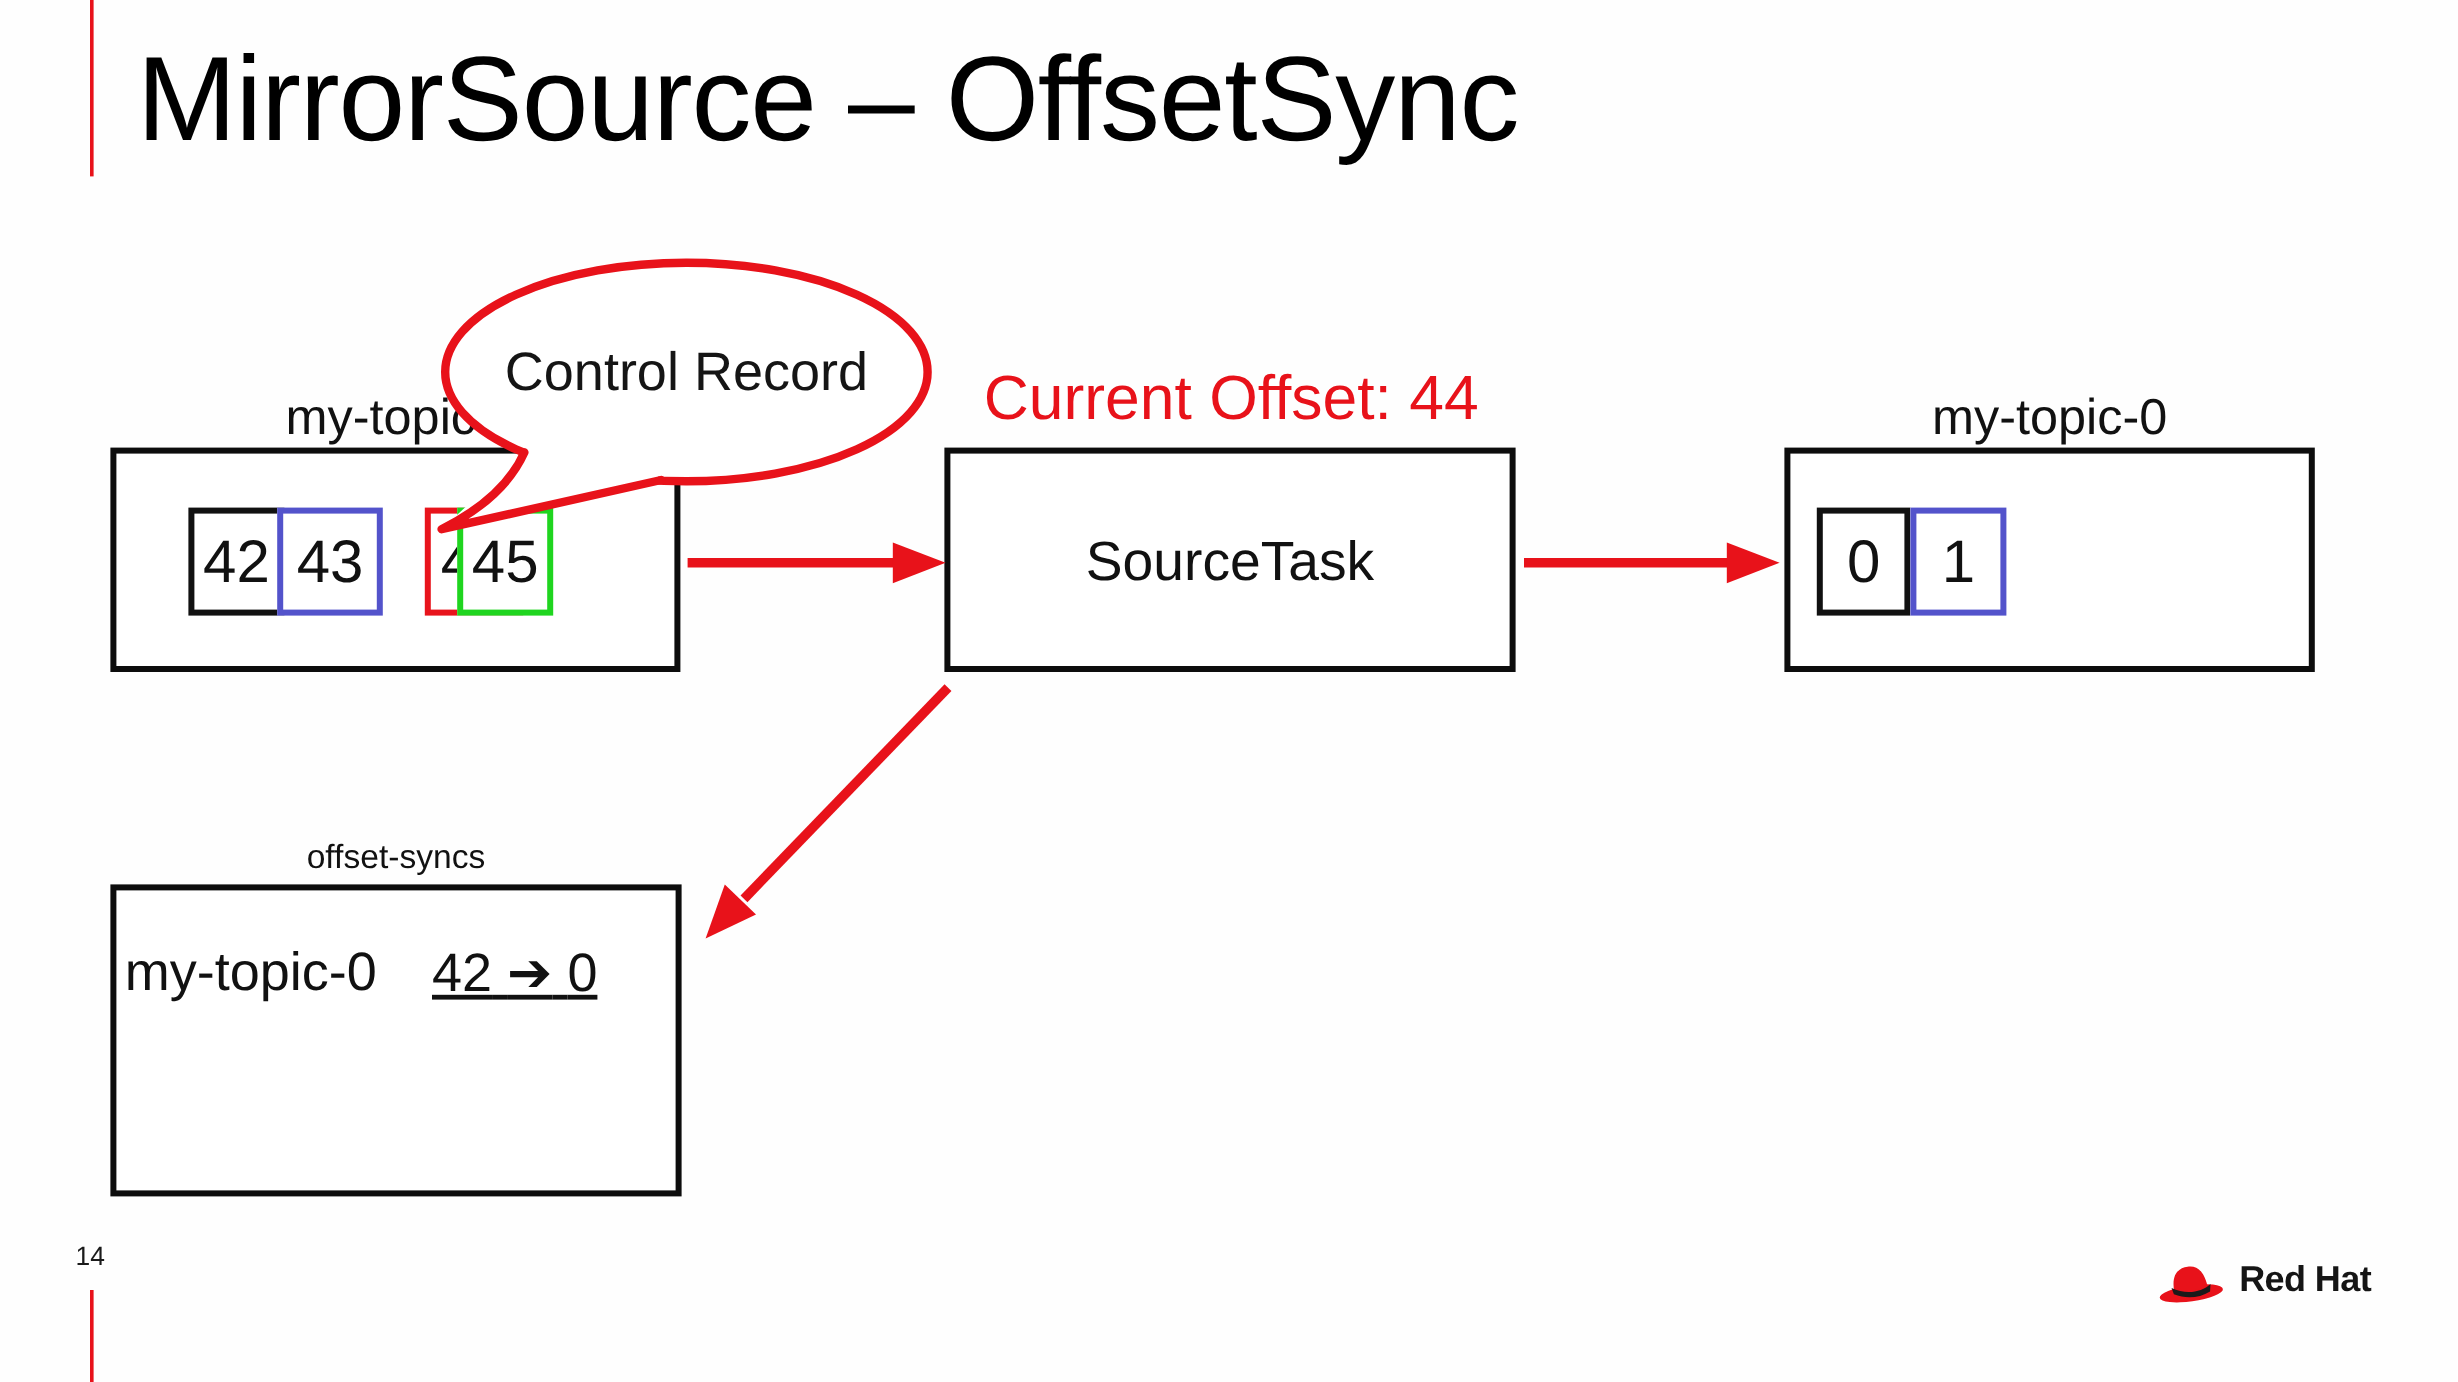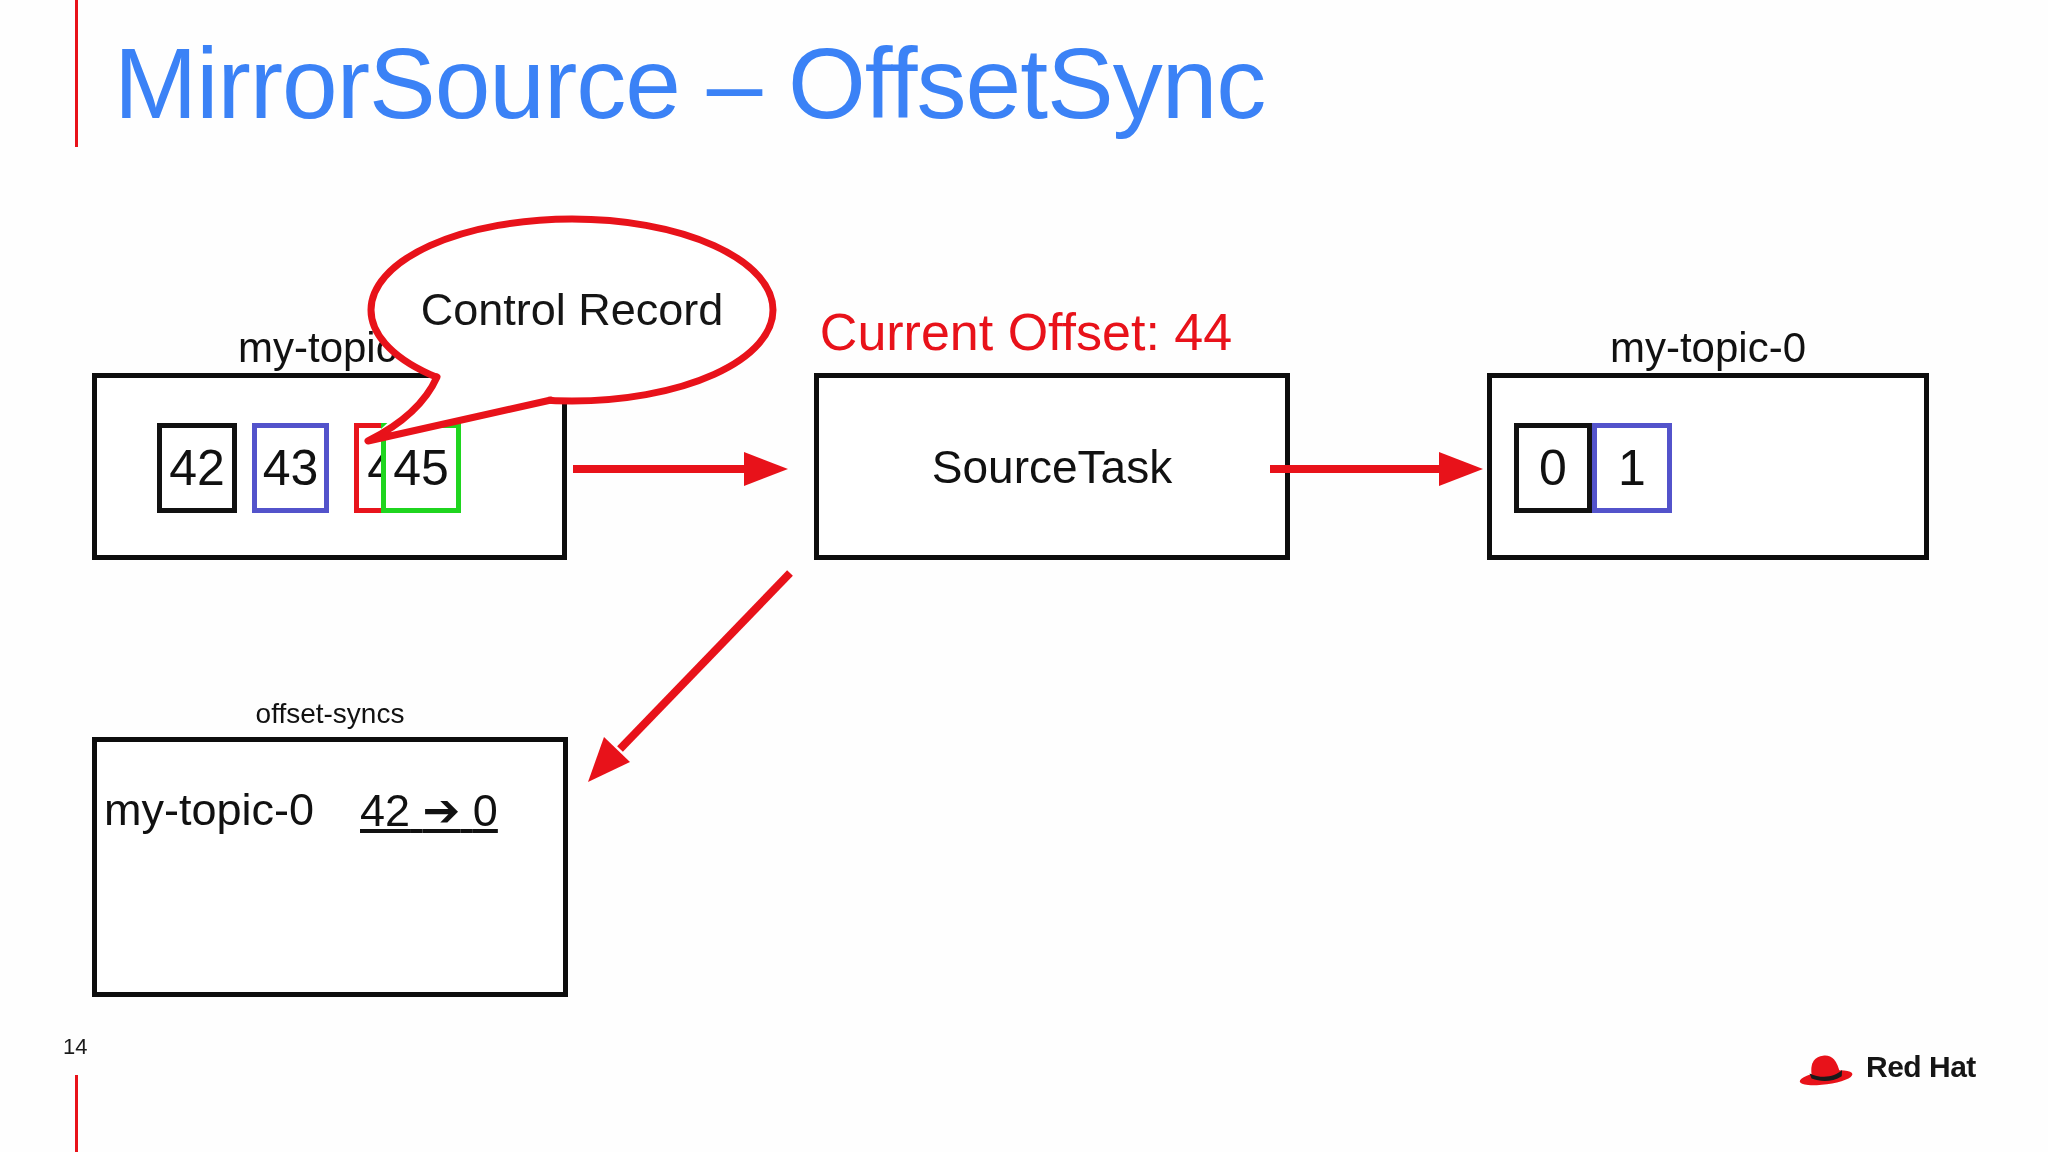--- a/index.html
+++ b/index.html
@@ -24,21 +24,21 @@
   }
   .box{
     position:absolute;border:5px solid #0d0d0d;background:#fff;
     box-sizing:border-box;
   }
   .cell{
     position:absolute;border:5px solid #111;background:#fff;
     box-sizing:border-box;display:flex;align-items:center;justify-content:center;
     font-size:50px;color:#111;
   }
-  #sourcetask-box{display:flex;align-items:center;justify-content:center;margin-left:27px;}
+  #sourcetask-box{display:flex;align-items:center;justify-content:center;}
   #sourcetask-label{font-size:46px;color:#111;}
   #current-offset{
     position:absolute;left:1026px;top:302px;transform:translateX(-50%);
     font-size:52px;white-space:nowrap;
   }
   #svg-overlay{position:absolute;left:0;top:0;z-index:5;pointer-events:none;}
   #callout-text{
     position:absolute;left:572px;top:310px;transform:translate(-50%,-50%);
     font-size:45px;color:#151515;z-index:6;white-space:nowrap;
   }
@@ -52,26 +52,26 @@
   .centered{transform:translateX(-50%);}
 </style>
 </head>
 <body>
 
 <div id="slide">
 
   <div id="accent-top" class="accent-line"></div>
   <div id="accent-bottom" class="accent-line"></div>
 
-  <h1 id="title" style="margin: 0px; font-weight: normal; color: #3b82f6; text-align: center;">MirrorSource – OffsetSync</h1>
+  <h1 id="title" style="margin: 0px; font-weight: normal; color: #000000; text-align: center;">MirrorSource – OffsetSync</h1>
 
   <div class="topic-label" style="left:238px;top:324px;">my-topic</div>
   <div class="box" style="left:92px;top:373px;width:475px;height:187px;"></div>
   <div class="cell" style="left: 157px; top: 423px; width: 80px; height: 90px; border-color: rgb(17, 17, 17);">42</div>
-  <div class="cell" style="left: 252px; top: 423px; width: 77px; height: 90px; border-color: rgb(83, 83, 203);">43</div>
+  <div class="cell" style="left: 231px; top: 423px; width: 88px; height: 90px; border-color: rgb(83, 83, 203);">43</div>
   <div class="cell" style="left: 318px; top: 423px; width: 82px; height: 90px; border-color: rgb(232, 20, 28); margin-left: 36px;">44</div>
   <div class="cell" style="left: 381px; top: 423px; width: 80px; height: 90px; border-color: rgb(31, 213, 31);">45</div>
 
   <div id="current-offset" style="color: rgb(232, 18, 26);">Current Offset: 44</div>
 
   <div id="sourcetask-box" class="box" style="left:787px;top:373px;width:476px;height:187px;">
     <span id="sourcetask-label">SourceTask</span>
   </div>
 
   <div class="topic-label centered" style="left:1708px;top:324px;">my-topic-0</div>

